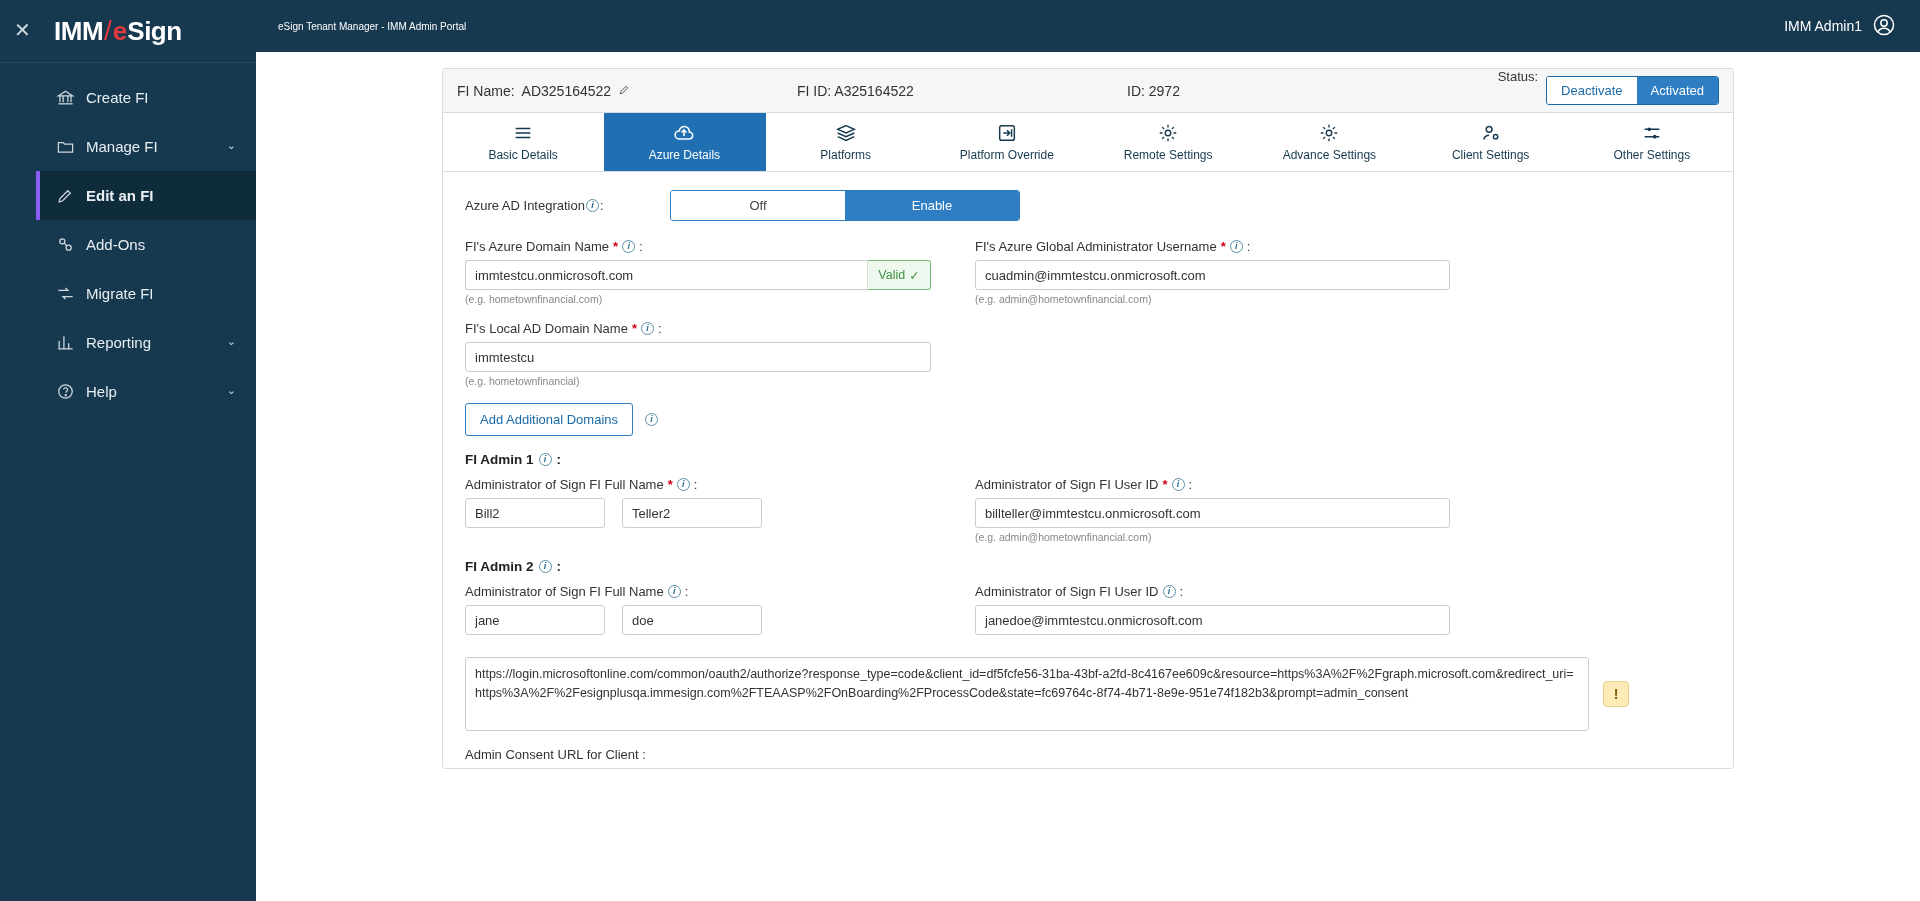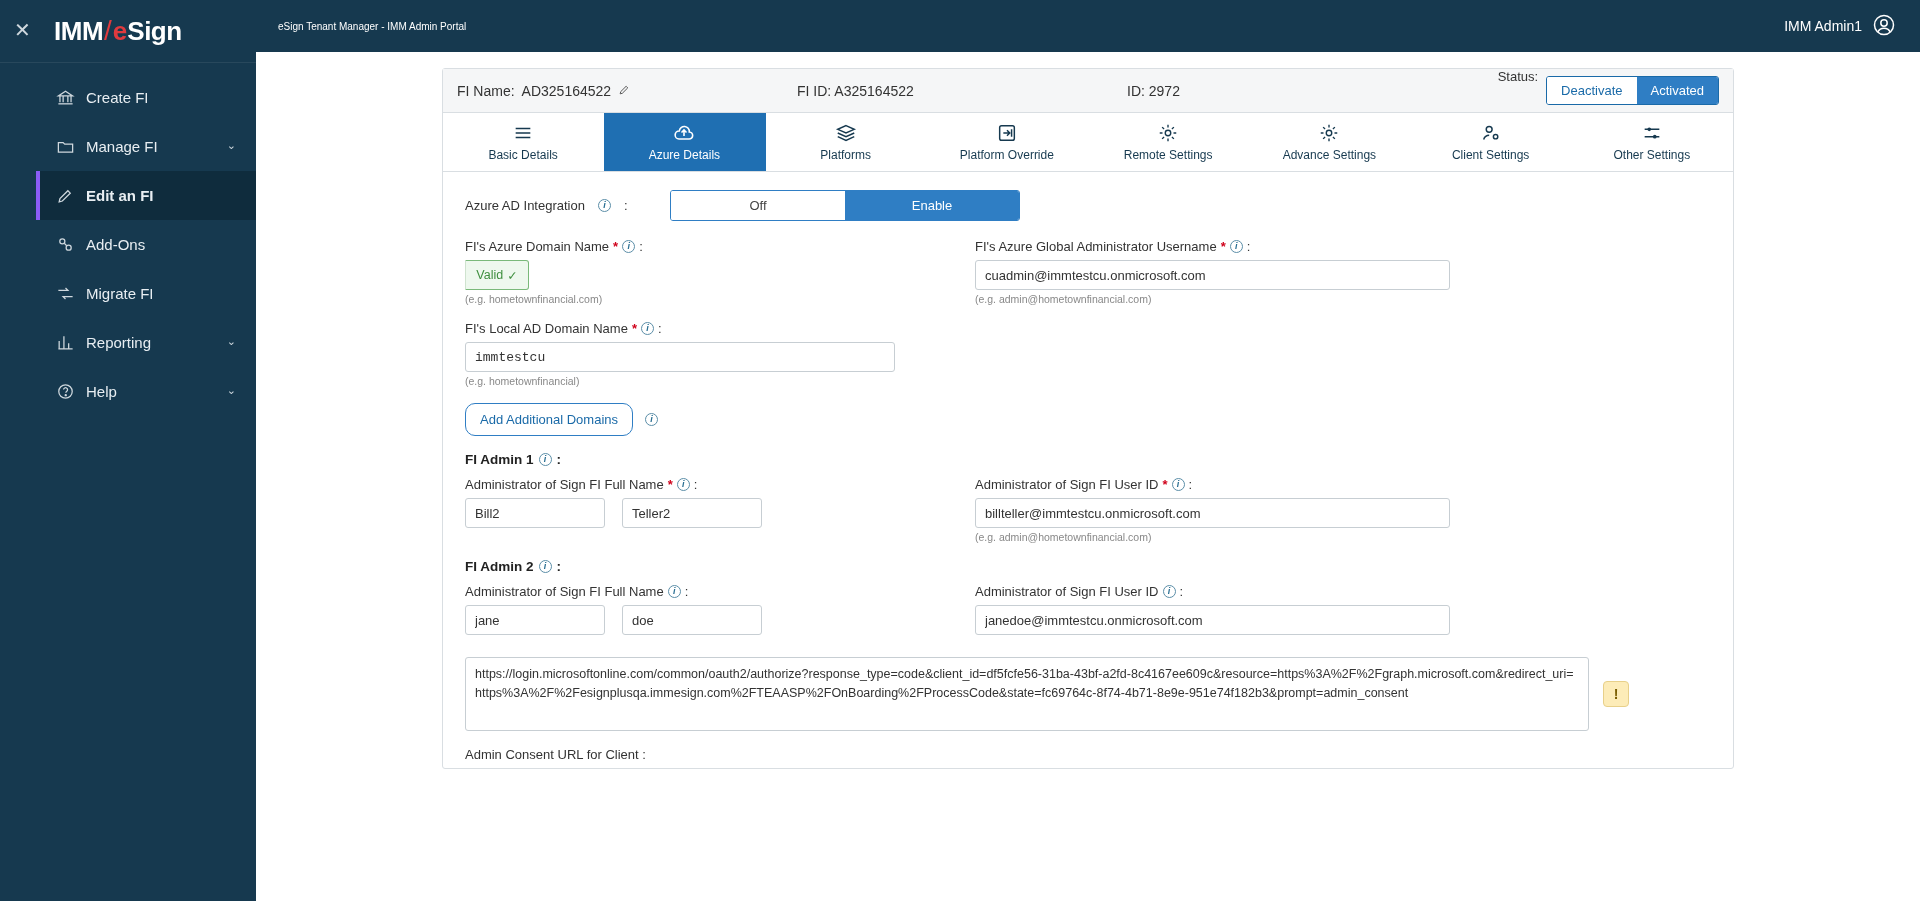--- a/index.html
+++ b/index.html
@@ -163,39 +163,39 @@
   .txt.domain { width: 402px; border-right: none; border-top-right-radius: 0; border-bottom-right-radius: 0; }
   .valid-box {
     width: 64px; height: 30px;
     border: 1px solid #7ab97a;
     border-left: 1px solid #cfe3cf;
     border-top-right-radius: 3px; border-bottom-right-radius: 3px;
     background: #eef8ee;
     color: #3f8f3f; font-size: 12.5px;
     display: flex; align-items: center; justify-content: center; gap: 4px;
   }
-  .txt.w-full-l { width: 430px; font-family: Liberation Mono, monospace; }
+  .txt.w-full-l { width: 466px; }
   .txt.w-full-r { width: 475px; }
 
   
   .azure-row { display: flex; align-items: center; margin-bottom: 18px; }
-  .azure-lbl { font-size: 13px; color: #333; display: flex; align-items: center; gap: 13px; width: 200px; }
+  .azure-lbl { font-size: 13px; color: #333; display: flex; align-items: center; gap: 1px; width: 200px; }
   .seg {
     display: flex; border: 1px solid #2f7ec4; border-radius: 3px; overflow: hidden;
     width: 350px; margin-left: 5px;
   }
   .seg-btn {
     flex: 1; text-align: center; padding: 7px 0; font-size: 13px;
     background: #ffffff; color: #444; cursor: pointer;
   }
   .seg-btn.on { background: #2f7ec4; color: #ffffff; }
 
   .btn-outline {
     border: 1px solid #2f7ec4; color: #1a6aa8; background: #ffffff;
-    padding: 8px 14px; font-size: 13px; border-radius: 10px; cursor: pointer;
+    padding: 8px 14px; font-size: 13px; border-radius: 3px; cursor: pointer;
     font-family: "Liberation Sans", sans-serif;
   }
 
   .section-title { font-size: 13.5px; font-weight: bold; color: #222; display: flex; align-items: center; gap: 5px; }
 
   .name-pair { display: flex; gap: 17px; }
   .txt.half { width: 140px; }
 
   .consent-wrap { display: flex; align-items: center; gap: 14px; }
   .consent-area {
@@ -462,20 +462,21 @@
 
           <div class="row">
             <div class="col-l">
               <div class="lbl">
                 <span>FI's Azure Domain Name</span>
                 <span class="req">*</span>
                 <span class="info-ic">i</span>
                 <span>:</span>
               </div>
               <div class="field-line">
+                <input class="txt domain" value="immtestcu.onmicrosoft.com" style="">
                 <div class="valid-box">
                   <span>Valid</span>
                   <span>✓</span>
                 </div>
               </div>
               <div class="hint">(e.g. hometownfinancial.com)</div>
             </div>
 
             <div class="col-r">
               <div class="lbl">

